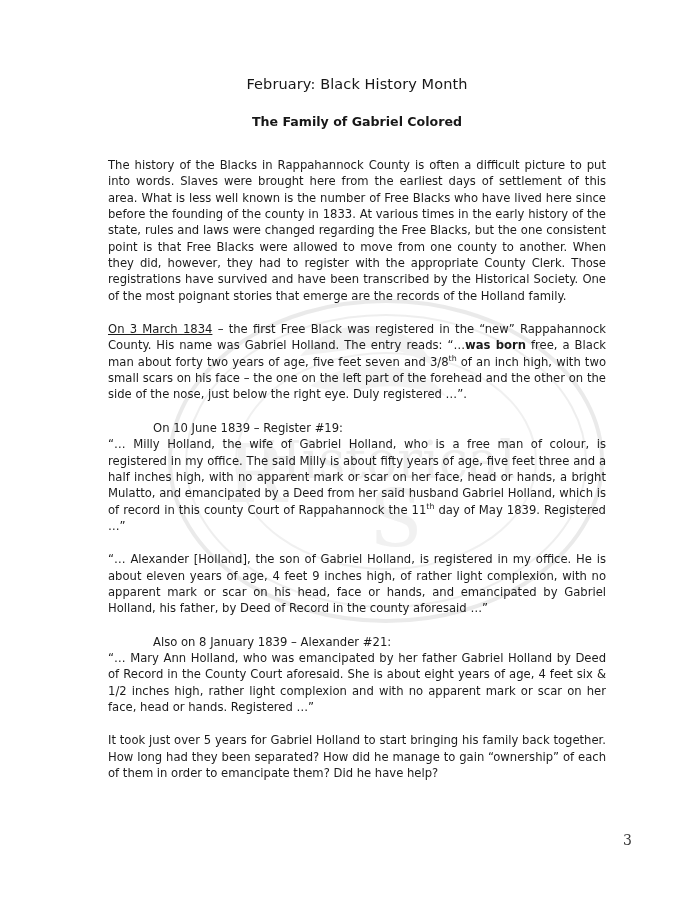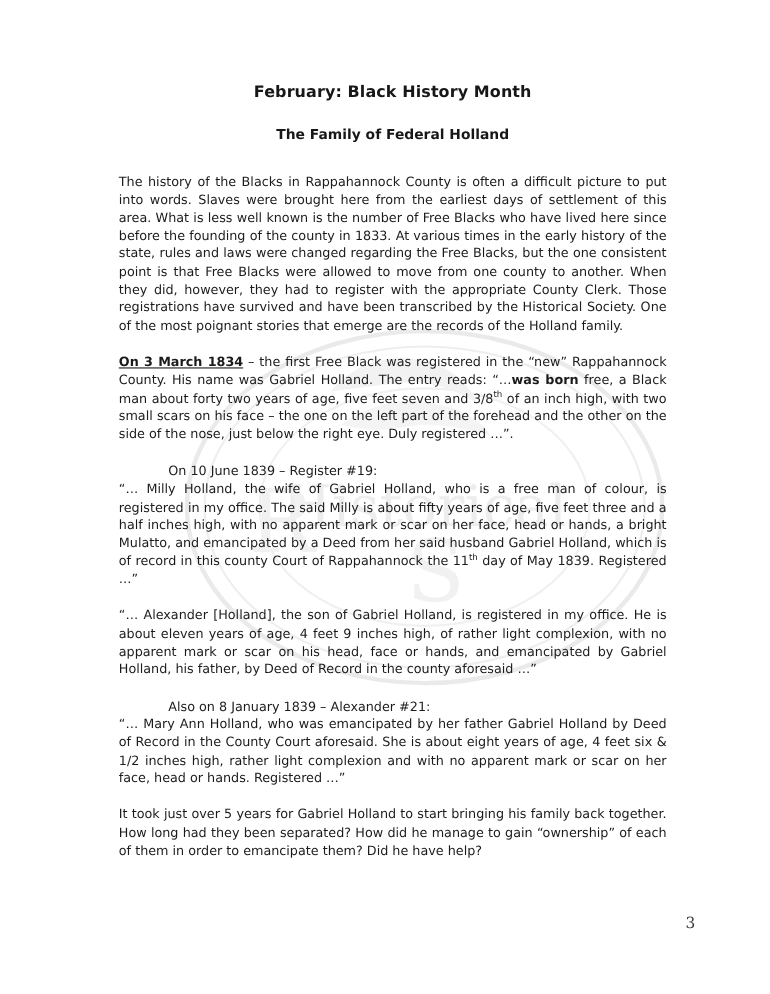--- a/index.html
+++ b/index.html
@@ -36,21 +36,21 @@
     position: absolute;
     left: 108px;
     top: 0;
     width: 498px;
     z-index: 2;
   }
 
   .title-main {
     text-align: center;
     font-size: 14.5px;
-    font-weight: bold;
+    font-weight: normal;
     color: #171717;
     letter-spacing: 0.1px;
     margin: 0;
     padding-top: 76px;
   }
   .title-sub {
     text-align: center;
     font-size: 12.6px;
     font-weight: bold;
     color: #171717;
@@ -68,21 +68,21 @@
     padding: 0;
     -webkit-hyphens: none;
     hyphens: none;
   }
 
   .gap-lg { height: 28px; }
   .gap-md { height: 17px; }
 
   .u { }
   .b { font-weight: bold; }
-  .ub { text-decoration: underline; font-weight: bold; }
+  .ub { text-decoration: underline; font-weight: normal; }
   sup {
     font-size: 0.68em;
     vertical-align: super;
     line-height: 0;
     margin-top: 16px;
   }
 
   .entry-head {
     font-size: 11.6px;
     line-height: 16.35px;
@@ -118,21 +118,21 @@
       <text x="226" y="182" text-anchor="middle" font-family="DejaVu Serif, serif" font-size="52" fill="#dcdcdc">Historical</text>
       <text x="96" y="206" text-anchor="middle" font-family="DejaVu Serif, serif" font-size="80" fill="#e4e4e4">R</text>
       <text x="236" y="250" text-anchor="middle" font-family="DejaVu Serif, serif" font-size="78" fill="#e4e4e4">S</text>
     </svg>
   </div>
 
   <div class="content">
 
     <h1 class="title-main">February:  Black History Month</h1>
 
-    <h2 class="title-sub">The Family of Federal Holland</h2>
+    <h2 class="title-sub">The Family of Gabriel Colored</h2>
 
     <div class="gap-lg"></div>
 
     <p class="body">The history of the Blacks in Rappahannock County is often a difficult picture to put into words.  Slaves were brought here from the earliest days of settlement of this area. What is less well known is the number of Free Blacks who have lived here since before the founding of the county in 1833.  At various times in the early history of the state, rules and laws were changed regarding the Free Blacks, but the one consistent point is that Free Blacks were allowed to move from one county to another.  When they did, however, they had to register with the appropriate County Clerk.  Those registrations have survived and have been transcribed by the Historical Society.  One of the most poignant stories that emerge are the records of the Holland family.</p>
 
     <div class="gap-md"></div>
 
     <p class="body">
       <span class="ub">On 3 March 1834</span><span> – the first Free Black was registered in the “new” Rappahannock County.  His name was Gabriel Holland.  The entry reads: </span><span>“…</span><span class="b">was born</span><span> free, a Black man about forty two years of age, five feet seven and 3/8</span><sup>th</sup><span> of an inch high, with two small scars on his face – the one on the left part of the forehead and the other on the side of the nose, just below the right eye. Duly registered …”.</span>
     </p>

